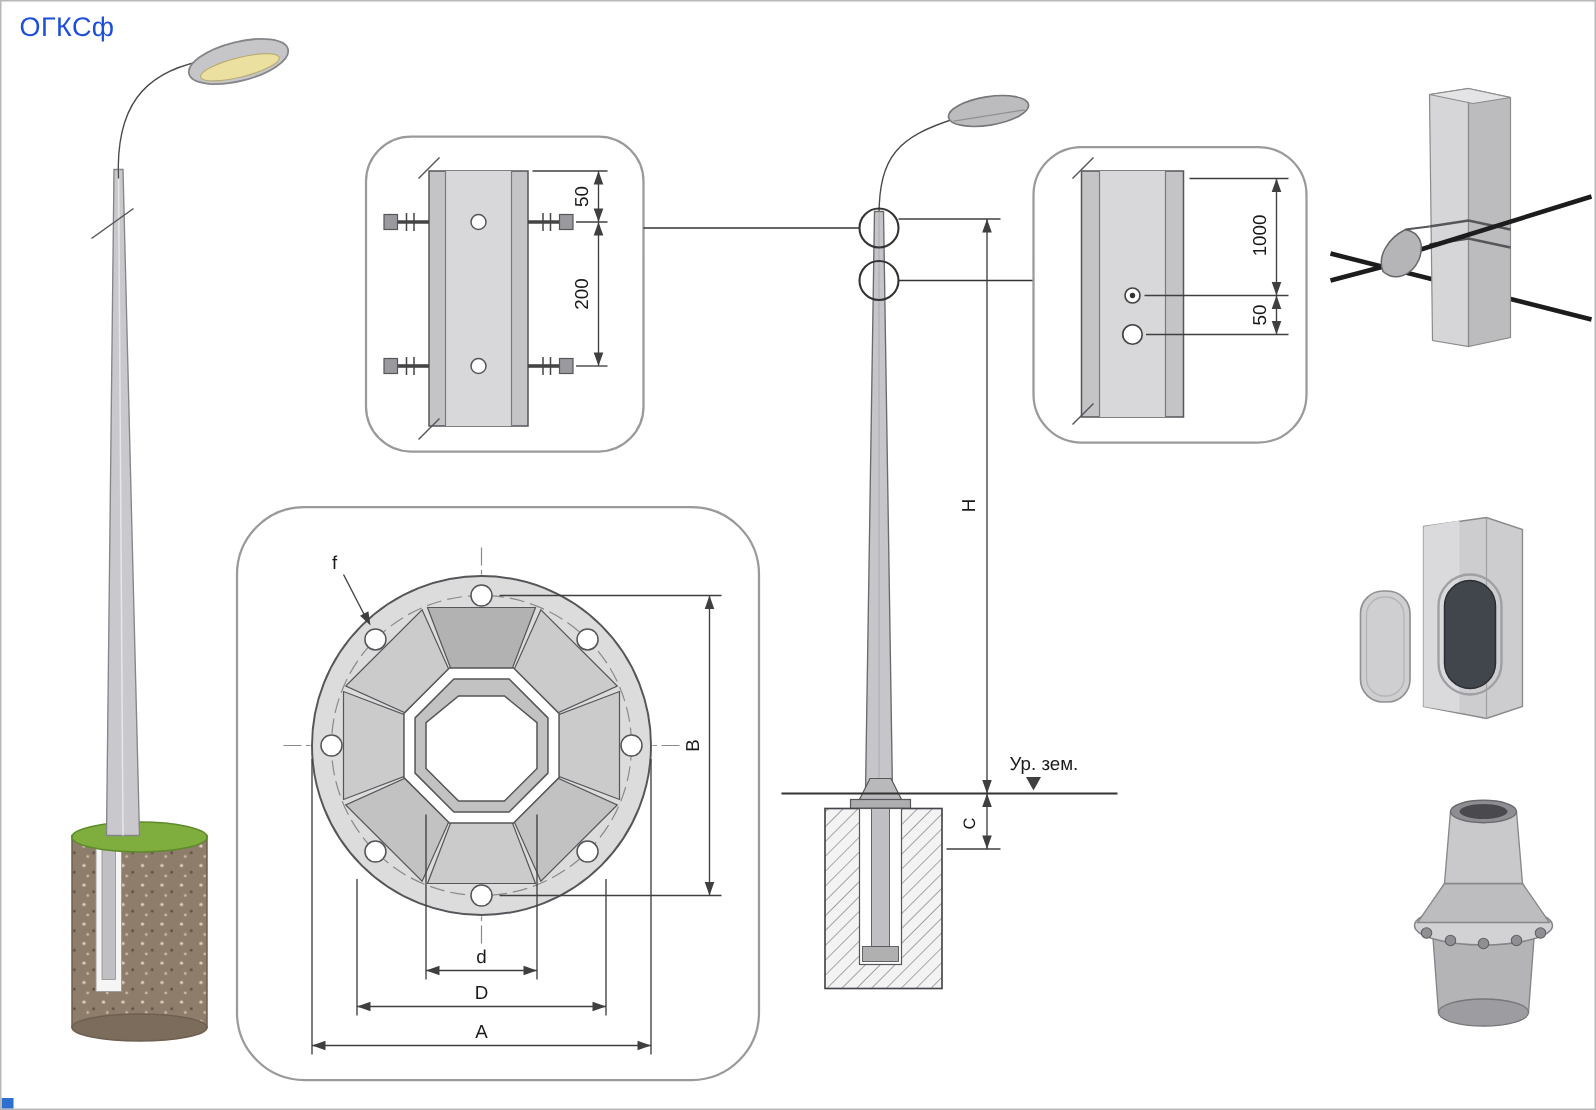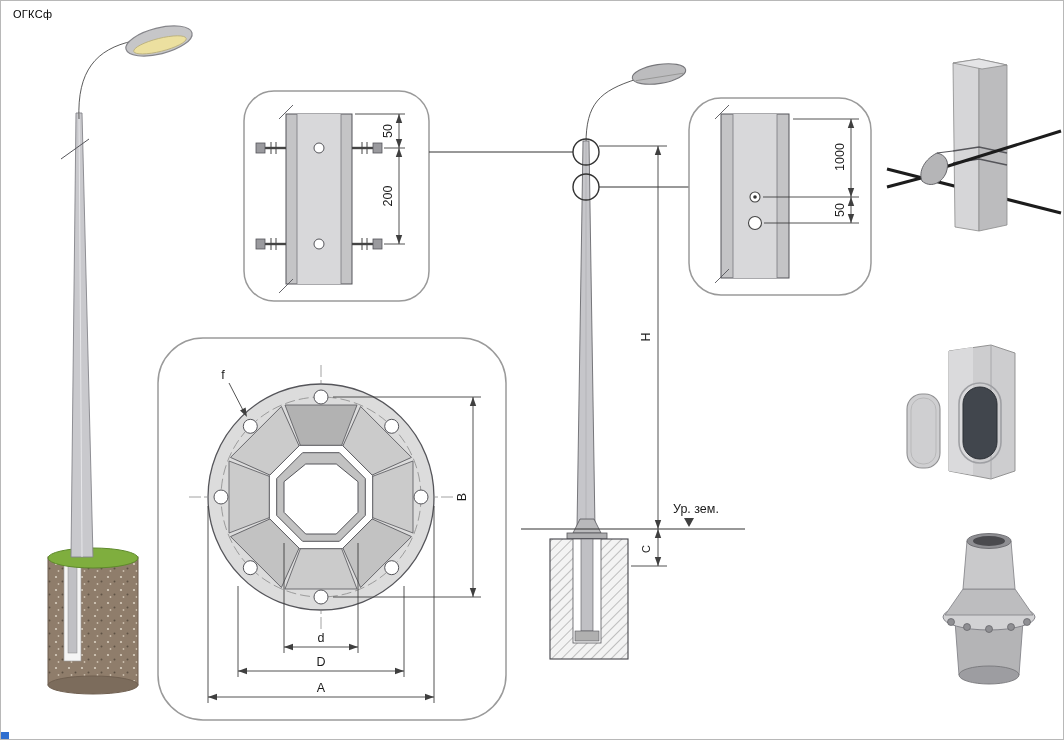--- a/index.html
+++ b/index.html
@@ -2,21 +2,21 @@
 <html><head>
 <meta charset="utf-8">
 <style>
   html,body{margin:0;padding:0;background:#ffffff;}
   .canvas{
     position:relative;width:1064px;height:740px;background:#ffffff;
     border:1px solid #b8b8b8;box-sizing:border-box;overflow:hidden;
     font-family:"Liberation Sans", sans-serif;
   }
   .title{
-    position:absolute;left:12px;top:7px;font-size:11px;color:#000000;
+    position:absolute;left:12px;top:7px;font-size:18px;color:#1d4ed8;
     letter-spacing:.3px;z-index:3;
   }
   .corner{
     position:absolute;left:0;top:731px;width:8px;height:8px;background:#2f6fd0;z-index:4;
   }
   svg{position:absolute;left:0;top:0;}
   .dimtxt{fill:#1a1a1a;font-size:12.5px;font-family:"Liberation Sans",sans-serif;}
   .dimtxt-sm{fill:#1a1a1a;font-size:11px;font-family:"Liberation Sans",sans-serif;}
   .thin{stroke:#4a4a4a;stroke-width:0.9;fill:none;}
   .dimline{stroke:#3f3f3f;stroke-width:0.9;fill:none;}

